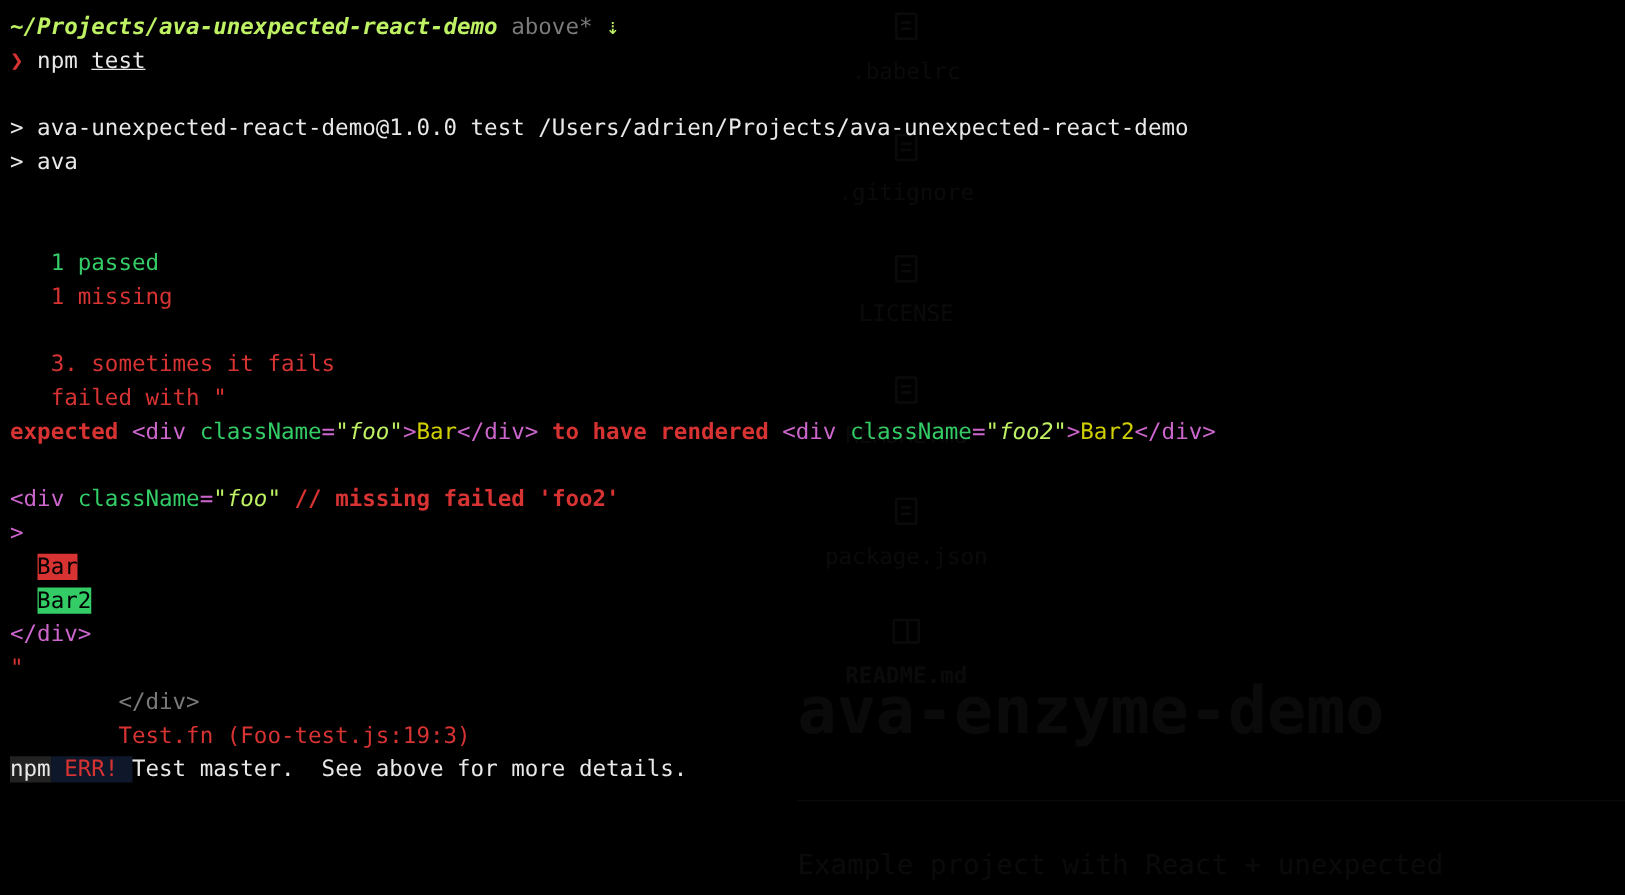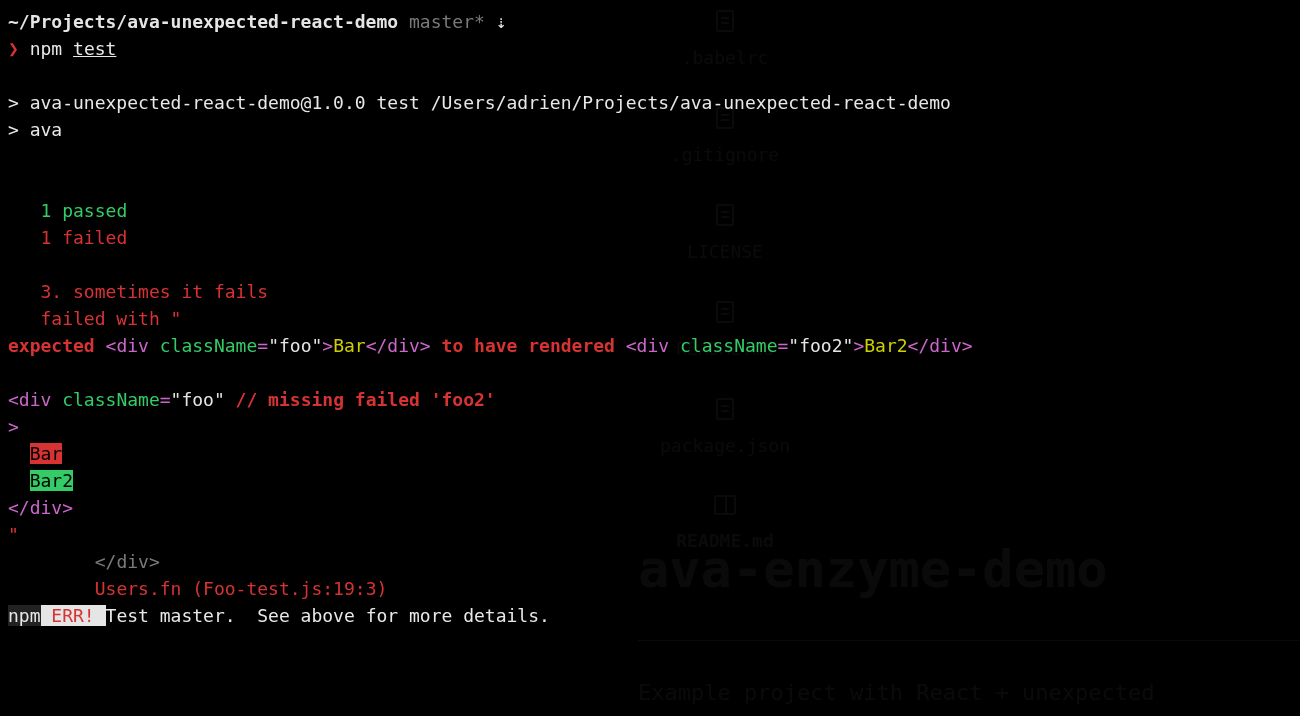--- a/index.html
+++ b/index.html
@@ -103,33 +103,33 @@
     }
     .bg-divider {
       position: absolute;
       left: 638px;
       top: 640px;
       width: 700px;
       height: 1px;
       background: #fff;
     }
     
-    .cyan { color: #e5e5e5; }
+    .cyan { color: #bef264; font-style: italic; }
     .grey { color: #7a7a7a; }
     .red { color: #d73333; }
     .green { color: #33cc66; }
     .magenta { color: #cc66cc; }
     .yellow { color: #d0d000; }
     .white { color: #e8e8e8; text-align: right; }
     .bold { font-weight: bold; }
     .underline { text-decoration: underline; }
     .bg-red { background: #d73333; color: #000; }
     .bg-green { background: #33cc66; color: #000; }
     .bg-dark { background: #222; }
-    .bg-black { background: #e5e5e5; }
+    .bg-black { background: #0f172a; }
     
     pre {
       font-family: inherit;
       white-space: pre;
     }
   </style>
 </head>
 <body>
 
 <div class="bg-content">
@@ -158,36 +158,36 @@
         <span class="bg-book-icon"></span>
         <span style="font-weight:bold;">README.md</span>
       </div>
   </div>
   <div class="bg-title">ava-enzyme-demo</div>
   <div class="bg-divider"></div>
   <div class="bg-subtitle">Example project with React + unexpected</div>
 </div>
 
 <div class="terminal">
-<pre><span class="cyan bold">~/Projects/ava-unexpected-react-demo</span><span class="grey"> <span>master</span><span>*</span></span> <span class="cyan">⇣</span>
+<pre><span class="cyan bold">~/Projects/ava-unexpected-react-demo</span><span class="grey"> <span>above</span><span>*</span></span> <span class="cyan">⇣</span>
 <span class="red bold">❯</span> <span class="white"><span>npm </span><span class="underline">test</span></span>
 
 <span class="white">&gt; ava-unexpected-react-demo@1.0.0 test /Users/adrien/Projects/ava-unexpected-react-demo</span>
 <span class="white">&gt; ava</span>
 
 
    <span class="green">1</span><span class="green"> passed</span>
-   <span class="red">1</span><span class="red"> failed</span>
+   <span class="red">1</span><span class="red"> missing</span>
 
    <span class="red">3. sometimes it fails</span>
    <span class="red">failed with "</span>
 <span class="red bold">expected</span> <span class="magenta">&lt;div</span><span class="green"> className</span><span class="magenta">=</span><span class="cyan">"foo"</span><span class="magenta">&gt;</span><span class="yellow">Bar</span><span class="magenta">&lt;/div&gt;</span> <span class="red bold">to have rendered</span> <span class="magenta">&lt;div</span><span class="green"> className</span><span class="magenta">=</span><span class="cyan">"foo2"</span><span class="magenta">&gt;</span><span class="yellow">Bar2</span><span class="magenta">&lt;/div&gt;</span>
 
 <span class="magenta">&lt;div</span><span class="green"> className</span><span class="magenta">=</span><span class="cyan">"foo"</span> <span class="red bold">// missing failed 'foo2'</span>
 <span class="magenta">&gt;</span>
   <span class="bg-red">Bar</span>
   <span class="bg-green">Bar2</span>
 <span class="magenta">&lt;/div&gt;</span>
 <span class="red">"</span>
         <span class="grey">&lt;/div&gt;</span>
-        <span class="red">Users.fn (Foo-test.js:19:3)</span>
+        <span class="red">Test.fn (Foo-test.js:19:3)</span>
 <span class="bg-dark white">npm</span><span class="bg-black red"> ERR! </span><span class="white">Test master.  See above for more details.</span></pre>
 </div>
 
 </body></html>

